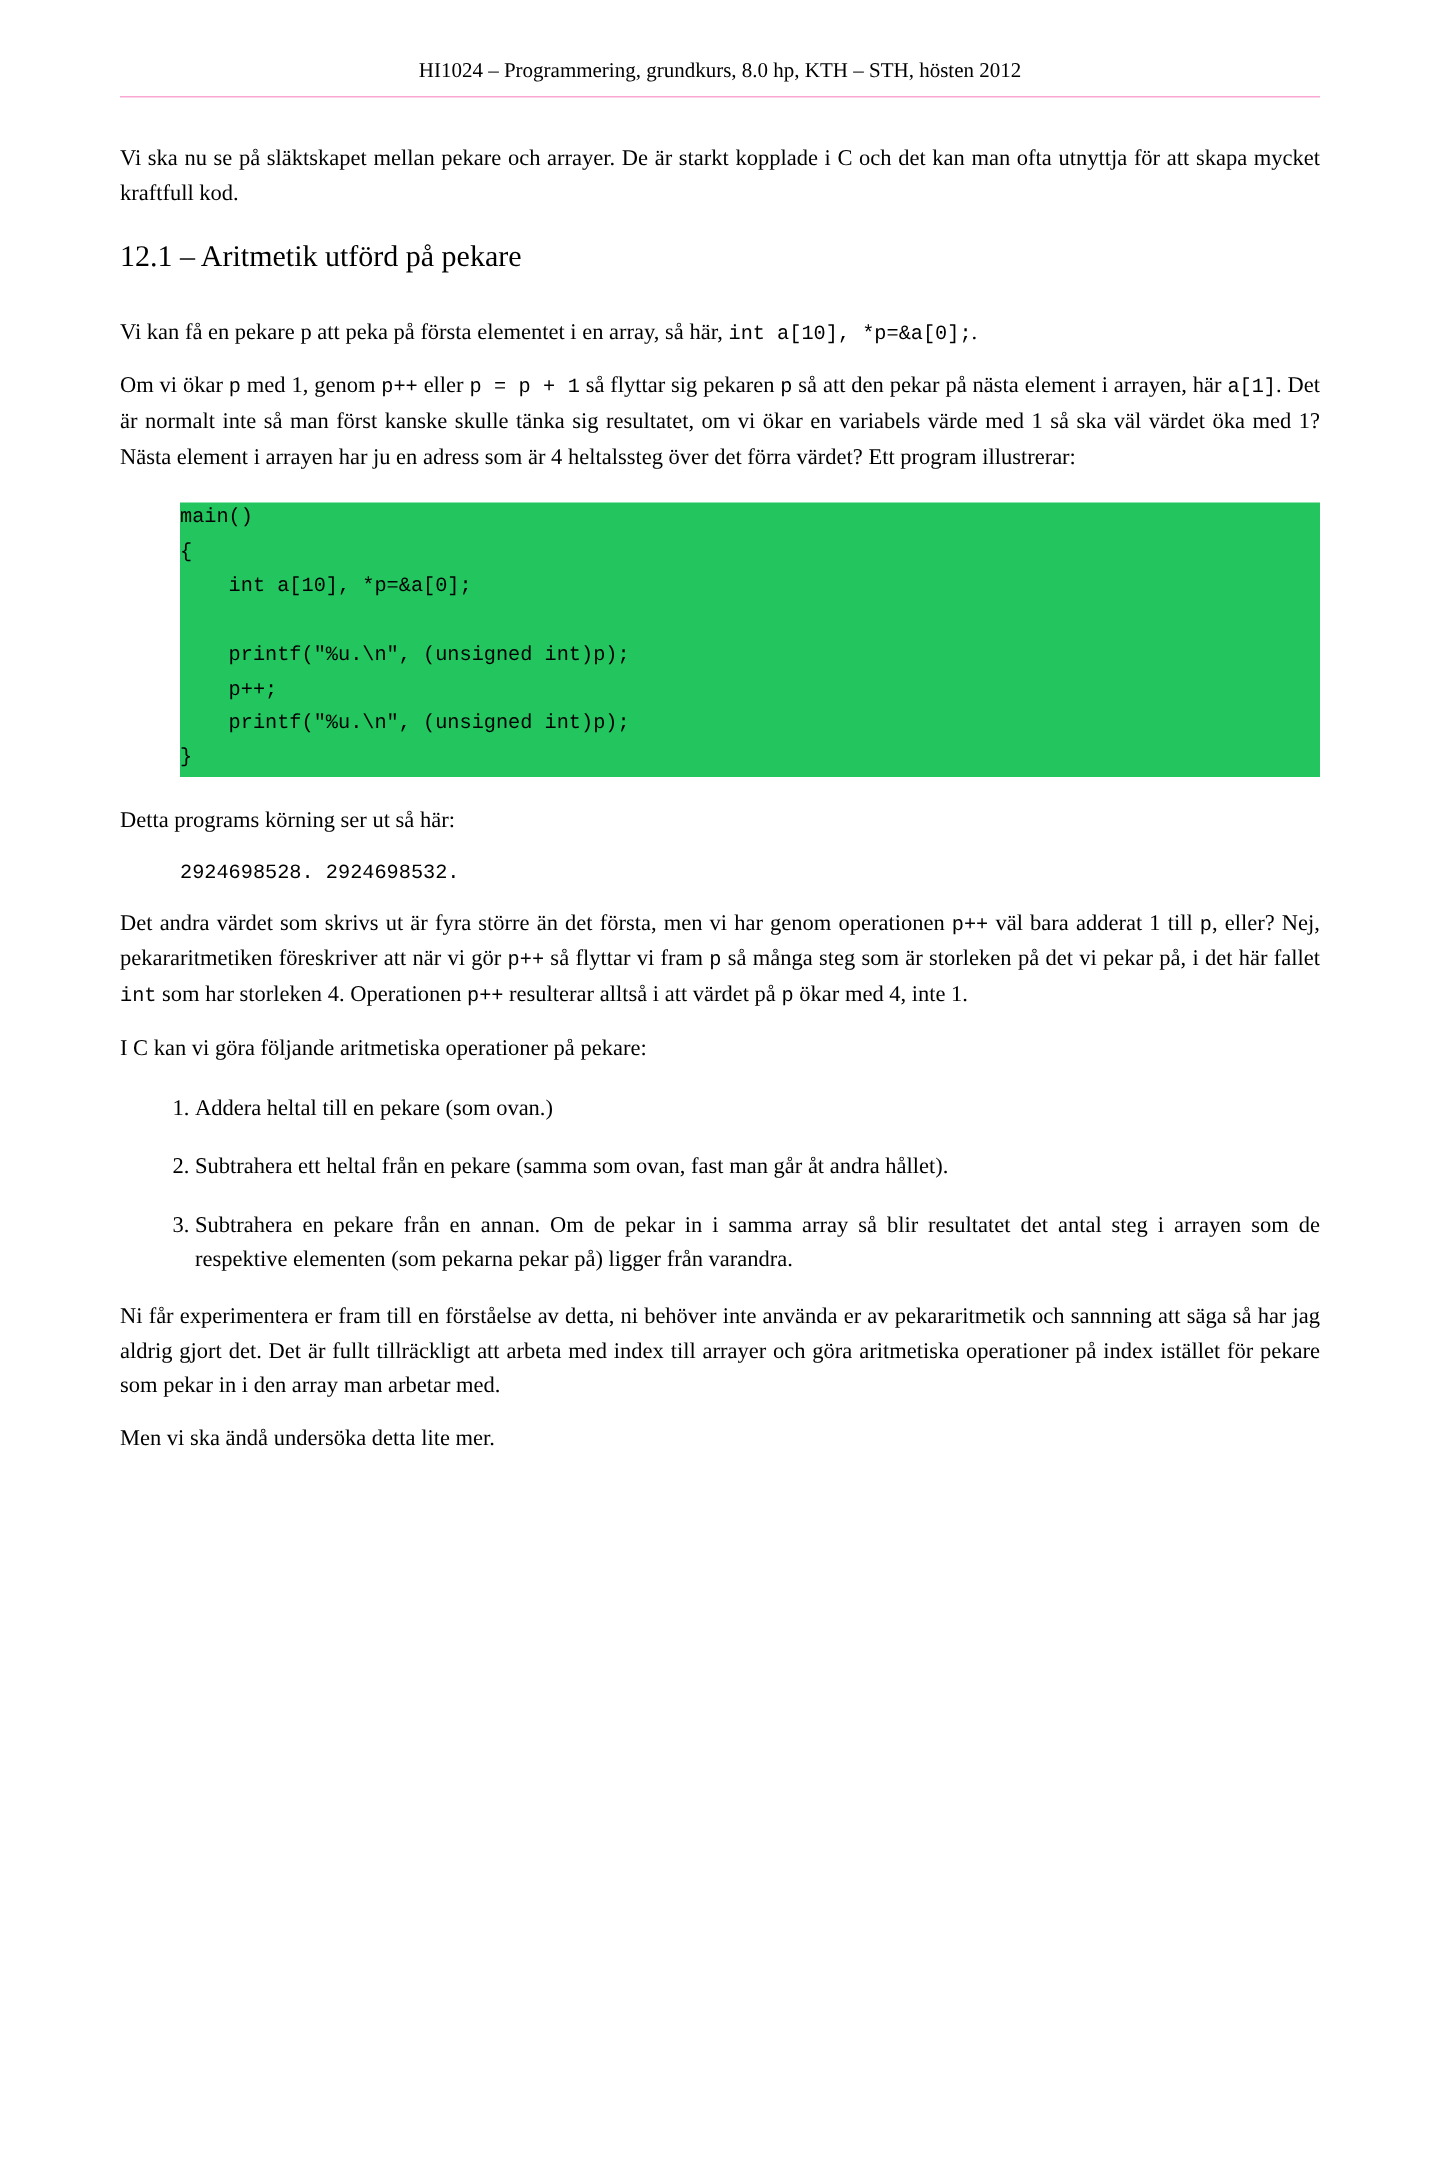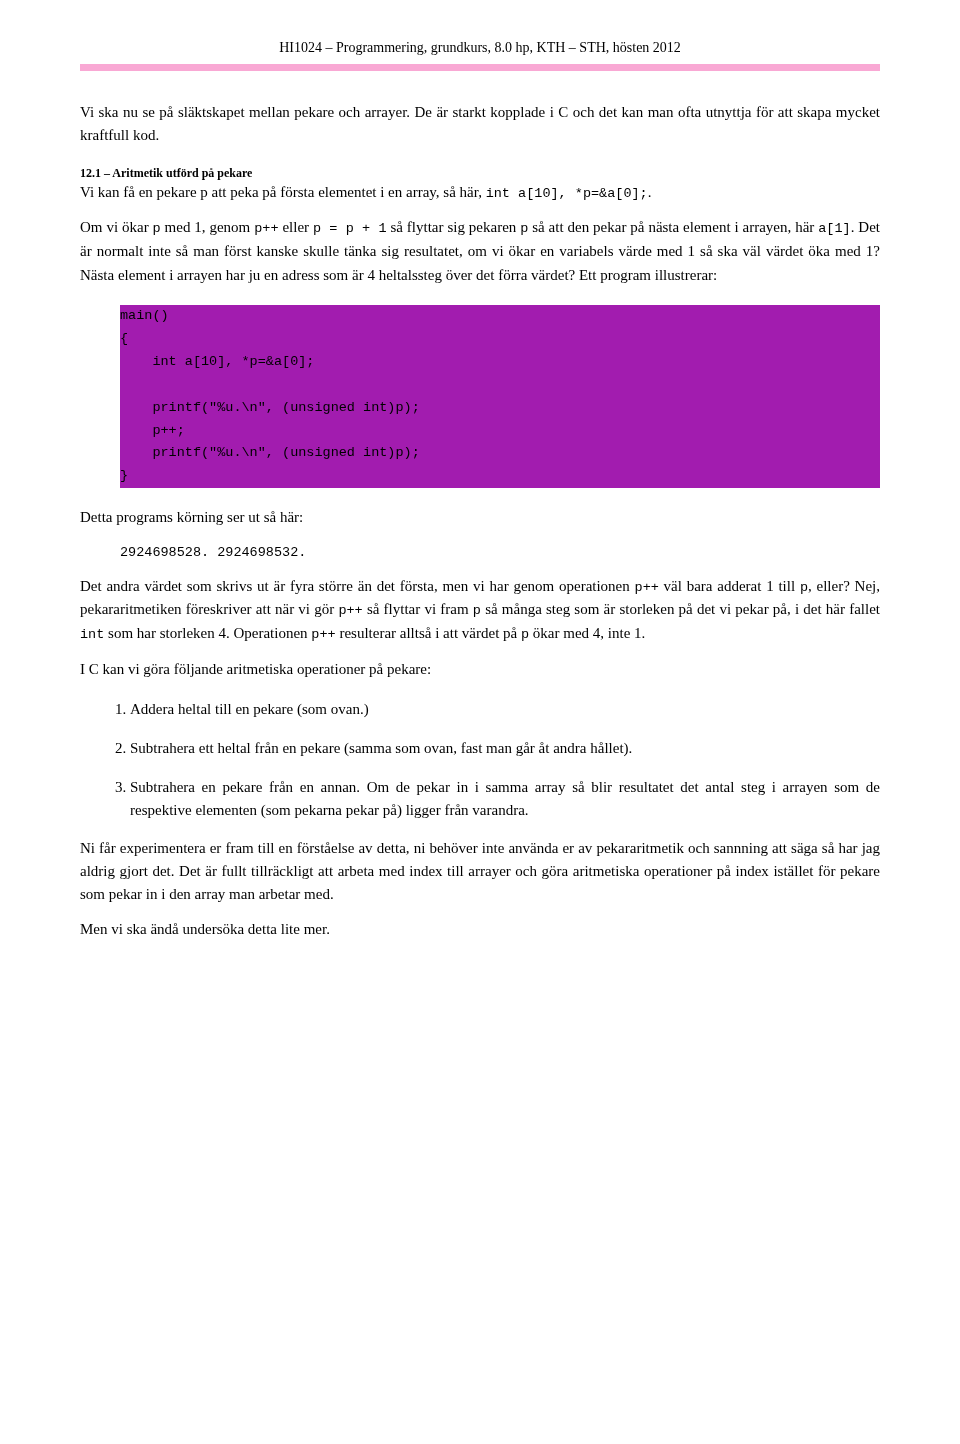--- a/index.html
+++ b/index.html
@@ -22,48 +22,48 @@
       width: 960px;
       min-height: 1444px;
       padding: 40px 80px 60px 80px;
       position: relative;
     }
 
     .header {
       text-align: center;
       font-size: 14px;
       margin-bottom: 30px;
-      border-bottom: 7px solid #f9a8d4;
+      border-bottom: 1px solid #f9a8d4;
       padding-bottom: 8px;
     }
 
     h2 {
       font-size: 20px;
       font-weight: bold;
       margin-bottom: 14px;
       margin-top: 10px;
     }
 
     h3 {
-      font-size: 12px;
-      font-weight: bold;
-      margin-bottom: 0;
+      font-size: 20px;
+      font-weight: normal;
+      margin-bottom: 28px;
       margin-top: 18px;
     }
 
     p {
       text-align: justify;
       line-height: 1.55;
       margin-bottom: 12px;
     }
 
     .code-block {
       font-family: "Courier New", Courier, monospace;
       font-size: 13.5px;
-      background: #a21caf;
+      background: #22c55e;
       margin: 18px 0 18px 40px;
       line-height: 1.7;
       white-space: pre;
     }
 
     .inline-code {
       font-family: "Courier New", Courier, monospace;
       font-size: 13.5px;
     }
 

